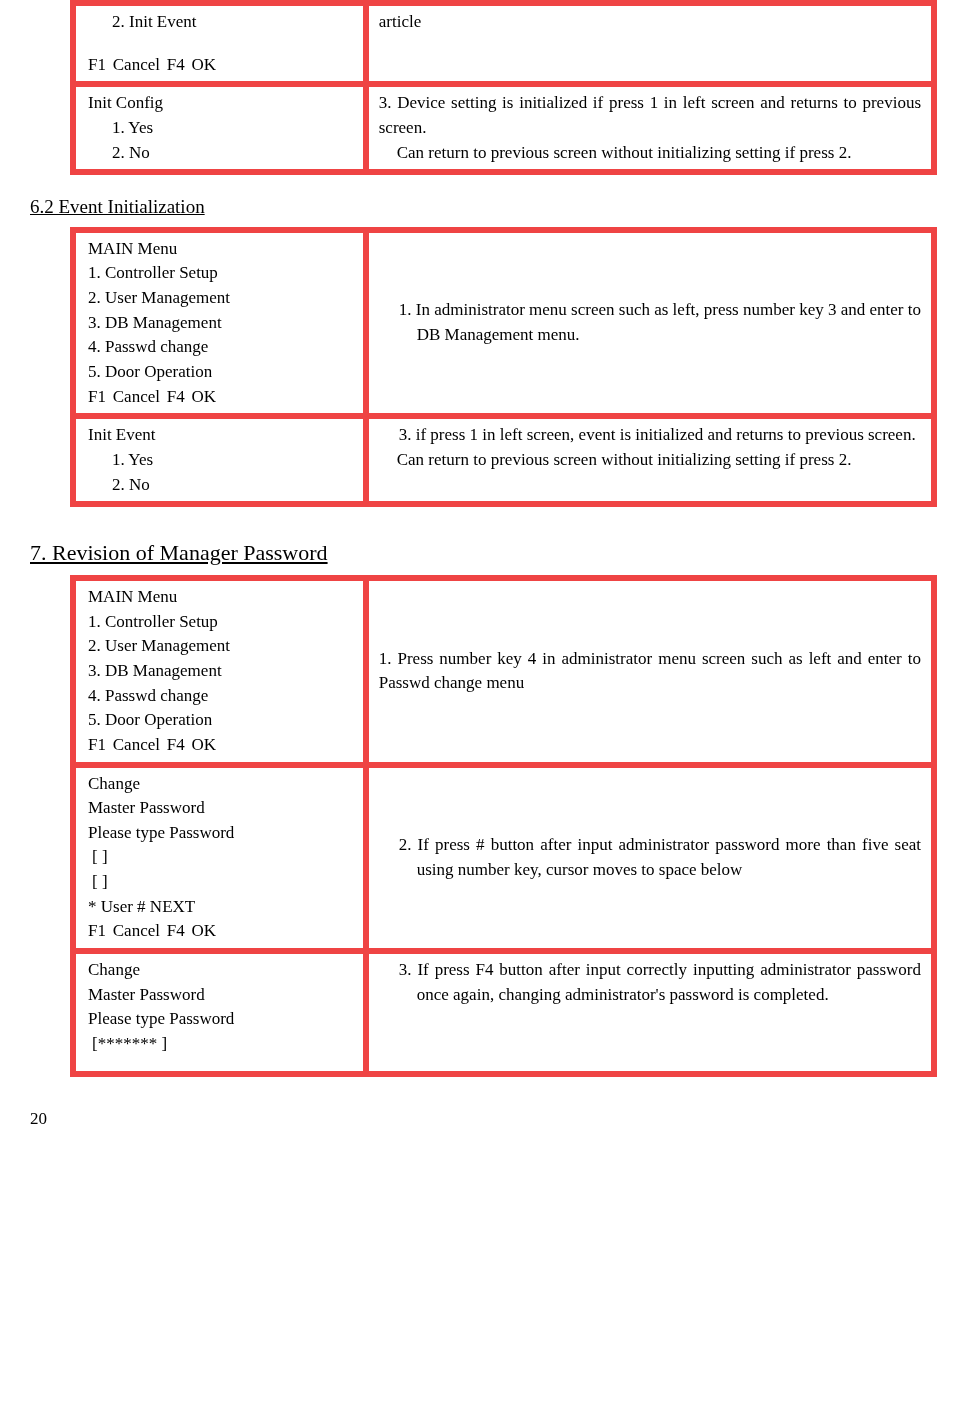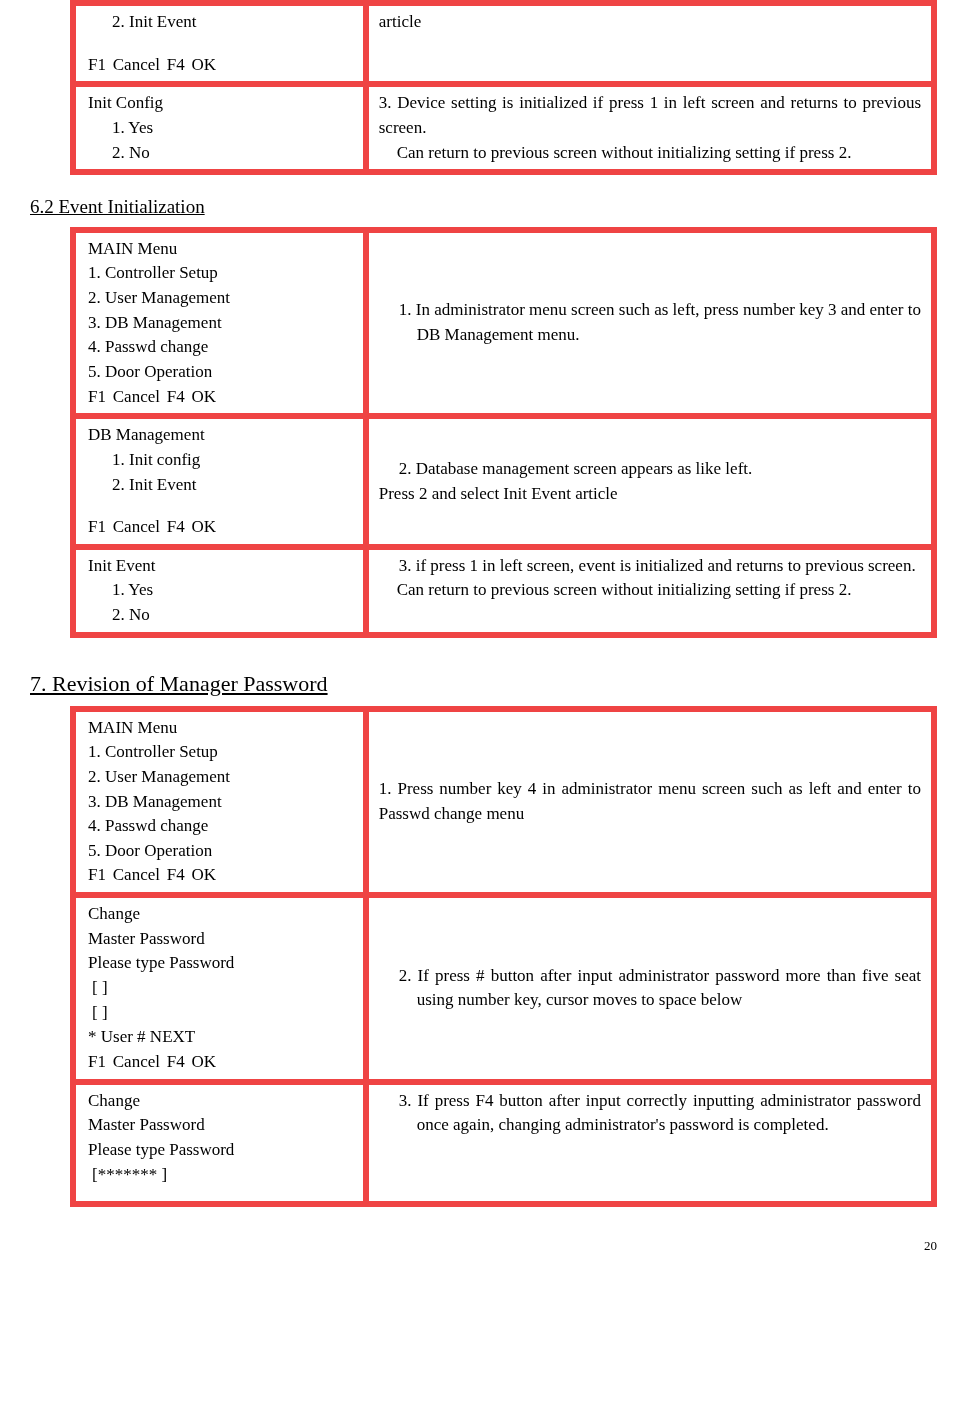--- a/index.html
+++ b/index.html
@@ -46,23 +46,23 @@
       font-size: 22px;
       margin-top: 30px;
     }
     .desc {
       padding: 0 4px;
     }
     .desc-indent { padding-left: 18px; text-indent: -18px; margin-left: 24px; }
     .desc-indent-sub { padding-left: 22px; }
     .justify { text-align: justify; text-justify: inter-word; }
     .page-num {
-      text-align: right;
+      text-align: left;
       margin-top: 30px;
-      font-size: 13px;
+      font-size: 17px;
     }
     .bracket-line { padding-left:10px; font-family: "Times New Roman", serif;}
   </style>
 </head>
 <body>
 
 <div class="table-wrap">
 <table>
   <tbody>
         <tr>
@@ -99,33 +99,20 @@
       <div class="menu-line">MAIN Menu</div>
       <div class="menu-line">1.   Controller Setup</div>
       <div class="menu-line">2.   User Management</div>
       <div class="menu-line">3.   DB Management</div>
       <div class="menu-line">4.   Passwd change</div>
       <div class="menu-line">5.   Door Operation</div>
       <div class="footer-line">F1 Cancel     F4 OK</div>
     </td>
     <td class="right-cell" style="vertical-align:middle">
       <div class="desc desc-indent justify">1. In administrator menu screen such as left, press number key 3 and enter to DB Management menu.</div>
-    </td>
-  </tr>
-  <tr>
-    <td class="left-cell">
-      <div class="menu-line">DB Management</div>
-      <div class="menu-item">1.  Init config</div>
-      <div class="menu-item">2.  Init Event</div>
-      <div style="height:18px"></div>
-      <div class="footer-line">F1 Cancel     F4 OK</div>
-    </td>
-    <td class="right-cell" style="vertical-align:middle">
-      <div class="desc desc-indent justify">2. Database management screen appears as like left.</div>
-      <div class="desc">Press 2 and select Init Event article</div>
     </td>
   </tr>
   <tr>
     <td class="left-cell">
       <div class="menu-line">Init  Event</div>
       <div class="menu-item">1.  Yes</div>
       <div class="menu-item">2.  No</div>
     </td>
     <td class="right-cell">
       <div class="desc desc-indent justify">3. if press 1 in left screen, event is initialized and returns to previous screen.</div>

